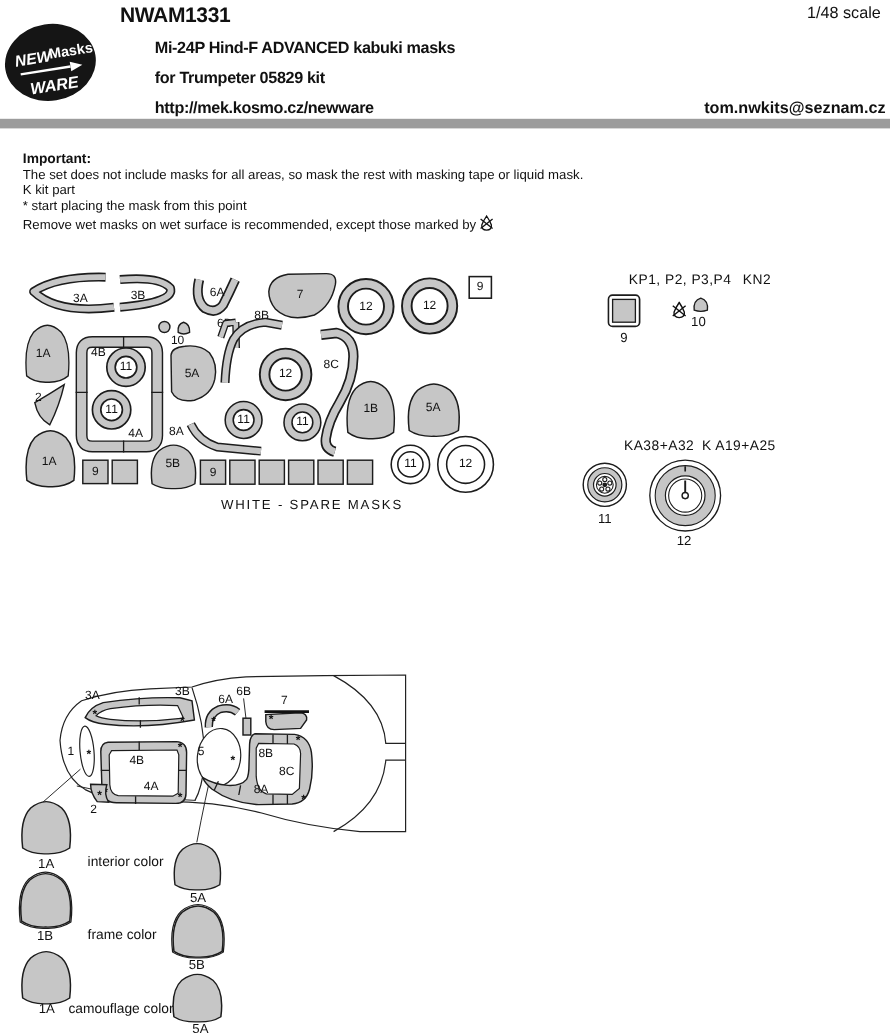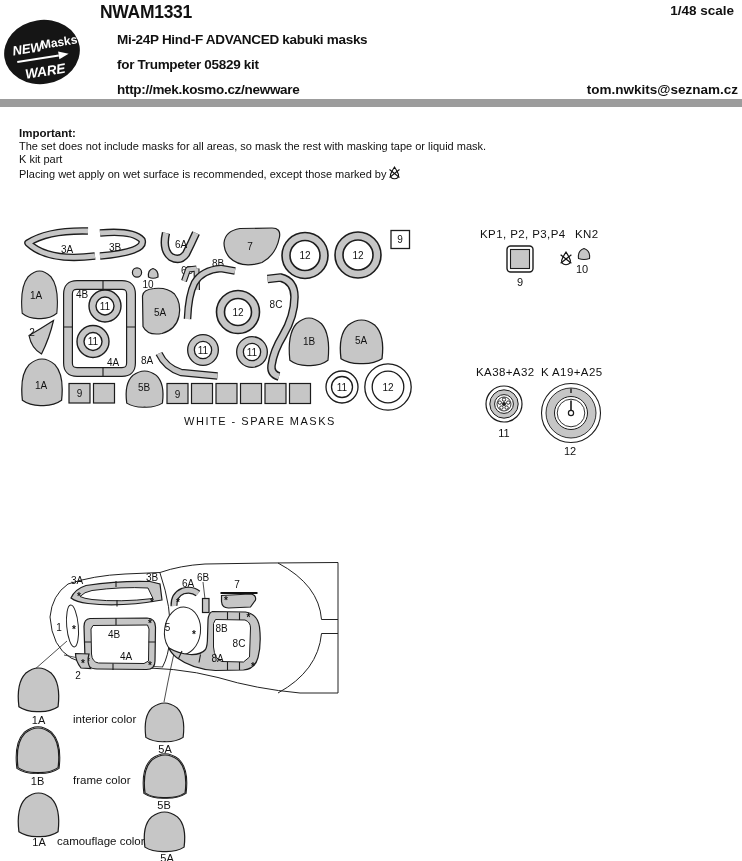--- a/index.html
+++ b/index.html
@@ -1,32 +1,32 @@
 <!DOCTYPE html>
 <html><head>
 <meta charset="utf-8">
 <style>
   html,body{margin:0;padding:0;}
   body{width:742px;height:861px;position:relative;background:#fff;overflow:hidden;
        font-family:"Liberation Sans",sans-serif;color:#111;}
   .abs{position:absolute;}
   
   .hdr-code{left:100px;top:2px;font-size:17.5px;font-weight:bold;letter-spacing:-0.3px;}
-  .hdr-line{left:88px;font-size:13.5px;font-weight:bold;letter-spacing:-0.3px;padding-left:29px;}
+  .hdr-line{left:100px;font-size:13.5px;font-weight:bold;letter-spacing:-0.3px;padding-left:29px;}
   .hdr-product{top:32px;} .hdr-kit{top:57px;} .hdr-web{top:82px;}
-  .hdr-scale{right:8px;top:3px;font-size:13.5px;font-weight:bold;}
+  .hdr-scale{right:8px;top:3px;font-size:13.5px;font-weight:normal;}
   .hdr-email{right:4px;top:82px;font-size:13.5px;font-weight:bold;}
   .divider{left:0;top:99px;width:742px;height:8px;background:#9c9c9c;}
   
   .instr{left:19px;top:127px;width:520px;font-size:11px;line-height:13px;}
   .instr b{font-size:11.5px;}
   .instr .ln{white-space:nowrap;}
   .wet-inline{vertical-align:-2px;margin-left:2px;}
   
-  .klabel{font-size:11.5px;letter-spacing:0.4px;white-space:nowrap;}
+  .klabel{font-size:11.5px;letter-spacing:0.4px;white-space:nowrap;margin-left:44px;}
   .knum{font-size:11px;text-align:center;}
   svg text{font-family:"Liberation Sans",sans-serif;}
   .lbl{font-size:10px;fill:#111;}
   .lbl-b{font-size:11px;fill:#111;}
   .cap{font-size:11px;letter-spacing:1.5px;fill:#111;}
   .legend{font-size:11.5px;fill:#111;}
   .ast{font-size:10px;fill:#111;font-weight:bold;}
   .band-k{fill:none;stroke:#1c1c1c;stroke-linecap:butt;stroke-linejoin:round;}
   .band-g{fill:none;stroke:#c6c6c6;stroke-linecap:butt;stroke-linejoin:round;}
   .piece{fill:#c6c6c6;stroke:#1c1c1c;stroke-width:1.2;}
@@ -55,21 +55,22 @@
 <div class="abs hdr-line hdr-kit">for Trumpeter 05829 kit</div>
 <div class="abs hdr-line hdr-web">http://mek.kosmo.cz/newware</div>
 <div class="abs hdr-scale">1/48 scale</div>
 <div class="abs hdr-email">tom.nwkits@seznam.cz</div>
 <div class="abs divider"></div>
 
 <div class="abs instr">
   <div class="ln"><b>Important:</b></div>
   <div class="ln">The set does not include masks for all areas, so mask the rest with masking tape or liquid mask.</div>
   <div class="ln">K kit part</div>
-  <div class="ln"><span>Placing wet apply on wet surface is recommended, except those marked by</span><svg class="wet-inline" width="13" height="14" viewBox="0 0 13 14">
+  <div class="ln">* start placing the mask from this point</div>
+  <div class="ln"><span>Remove wet masks on wet surface is recommended, except those marked by</span><svg class="wet-inline" width="13" height="14" viewBox="0 0 13 14">
         <path d="M6.5 1 Q9.5 5.5 10.5 8.5 Q11 12.5 6.5 12.8 Q2 12.5 2.5 8.5 Q3.5 5.5 6.5 1 Z" fill="none" stroke="#111" stroke-width="1.1"></path>
         <line x1="1.5" y1="3.5" x2="11.5" y2="11.5" stroke="#111" stroke-width="1.1"></line>
         <line x1="11.5" y1="3.5" x2="1.5" y2="11.5" stroke="#111" stroke-width="1.1"></line>
       </svg></div>
 </div>
 
 <svg class="abs" style="left:20px;top:224px" width="402" height="206" viewBox="0 0 402 206">
   <defs>
     <path id="dome-shape" d="M 2 44 Q -1 17 9 6 Q 16 0 22.5 0 Q 29 0 36 6 Q 46 17 43 44 Q 35 50 22.5 49.5 Q 10 50 2 44 Z"></path>
   </defs>

